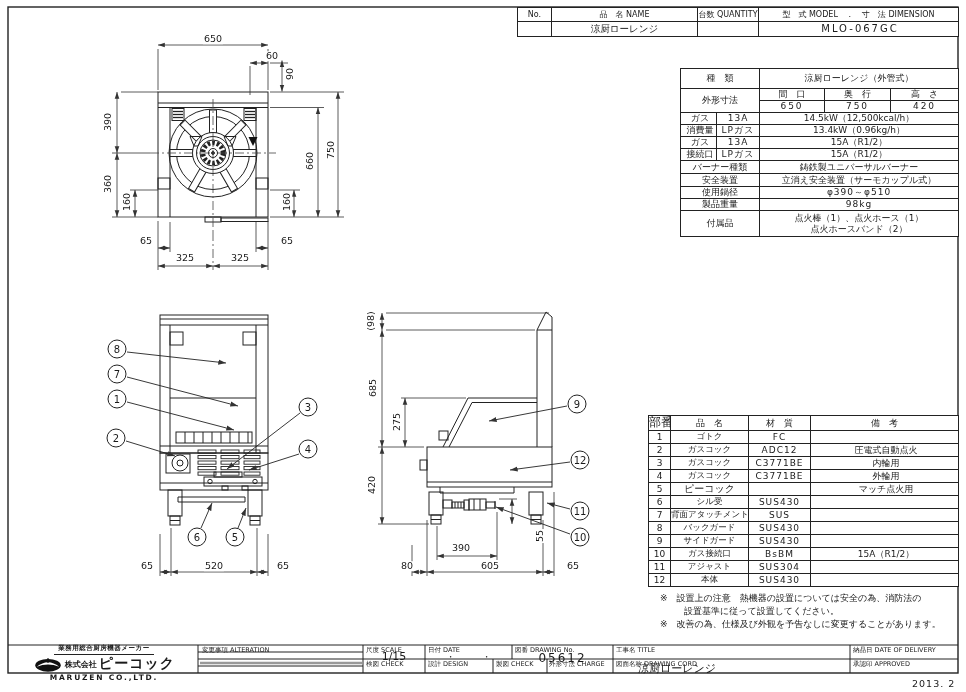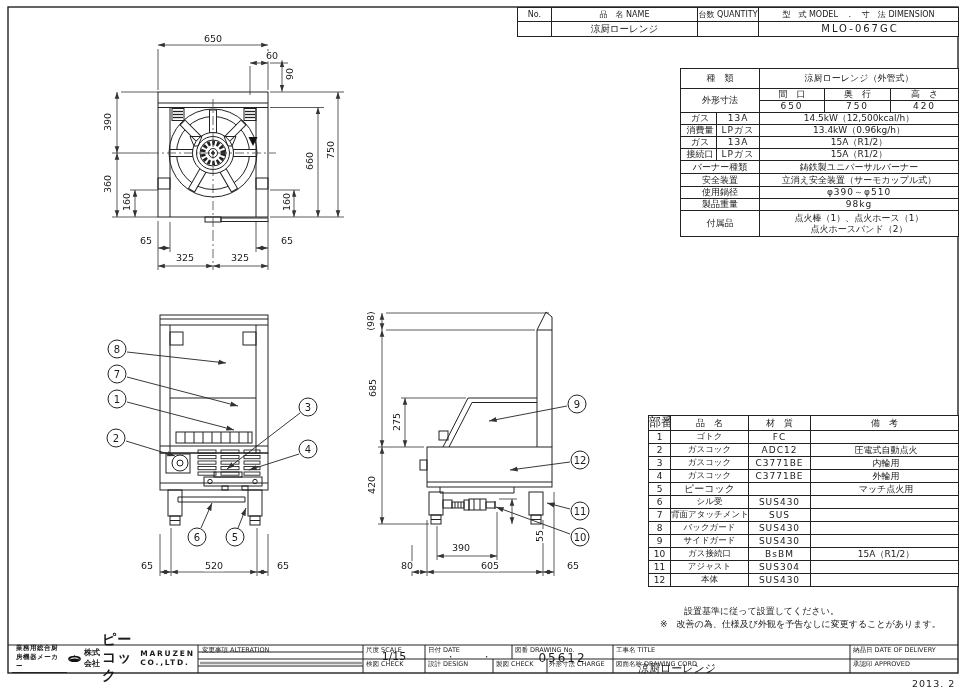--- a/index.html
+++ b/index.html
@@ -12,21 +12,21 @@
 .callout{position:absolute;z-index:4;width:19px;height:19px;border:1.2px solid #222;border-radius:50%;background:#fff;display:flex;align-items:center;justify-content:center;font-size:10px;transform:translate(-50%,-50%)}
 table.t{position:absolute;z-index:3;border-collapse:collapse;table-layout:fixed;background:#fff}
 table.t td{border:1px solid #222;font-size:9px;text-align:center;white-space:nowrap;overflow:hidden;padding:0;line-height:1.15}
 .hl{font-size:8px !important}
 .num{letter-spacing:2px}
 .num1{letter-spacing:1px}
 .left{text-align:right;padding-left:3px !important}
 .notes{position:absolute;z-index:3;font-size:9px;line-height:1.35;white-space:nowrap}
 .tb-label{position:absolute;z-index:3;font-size:6.5px;white-space:nowrap}
 .tb-val{position:absolute;z-index:3;white-space:nowrap}
-.logo-wrap{position:absolute;z-index:3;left:12px;top:644px;width:184px;height:28px;display:flex;flex-direction:row;align-items:center;justify-content:space-between}
+.logo-wrap{position:absolute;z-index:3;left:12px;top:644px;width:184px;height:28px;display:flex;flex-direction:column;align-items:center;justify-content:space-between}
 .tagline{font-size:6.5px;font-weight:bold;border-bottom:1px solid #222;padding:0 4px 1px 4px;letter-spacing:.5px}
 .coline{display:flex;align-items:center;gap:2px}
 .kk{font-size:8px;font-weight:bold}
 .maruzen{font-size:14px;font-weight:bold;letter-spacing:1px}
 .co-en{font-size:7.5px;font-weight:bold;letter-spacing:1.8px}
 </style>
 </head>
 <body>
 
 <div class="sheet">
@@ -473,20 +473,21 @@
         </tr>
   <tr style="height:13px">
           <td>12</td>
           <td style="font-size:8.5px">本体</td>
           <td class="num1">SUS430</td>
           <td class="left"></td>
         </tr>
 </tbody>
     </table>
 
+<div class="notes" style="left:660px;top:592px">※　設置上の注意　熱機器の設置については安全の為、消防法の</div>
 <div class="notes" style="left:684px;top:605px">設置基準に従って設置してください。</div>
 <div class="notes" style="left:660px;top:618px">※　改善の為、仕様及び外観を予告なしに変更することがあります。</div>
 
 <div class="dim" style="left:213px;top:39px">650</div>
 <div class="dim" style="left:272px;top:56px">60</div>
 <div class="dimv" style="left:290px;top:74px">90</div>
 <div class="dimv" style="left:108px;top:122px">390</div>
 <div class="dimv" style="left:108px;top:184px">360</div>
 <div class="dimv" style="left:127px;top:202px">160</div>
 <div class="dimv" style="left:310px;top:161px">660</div>

